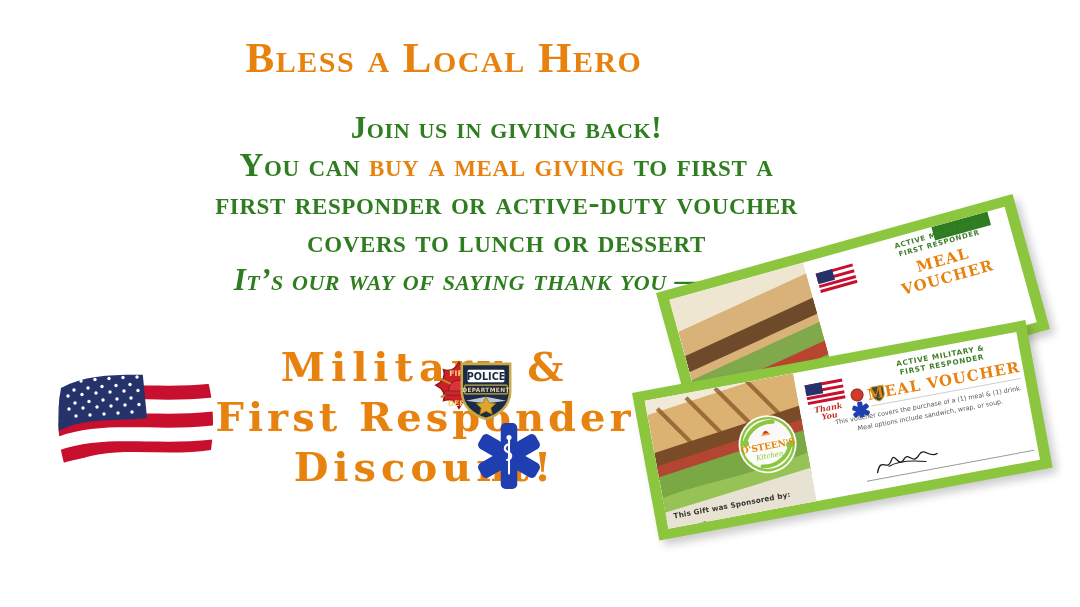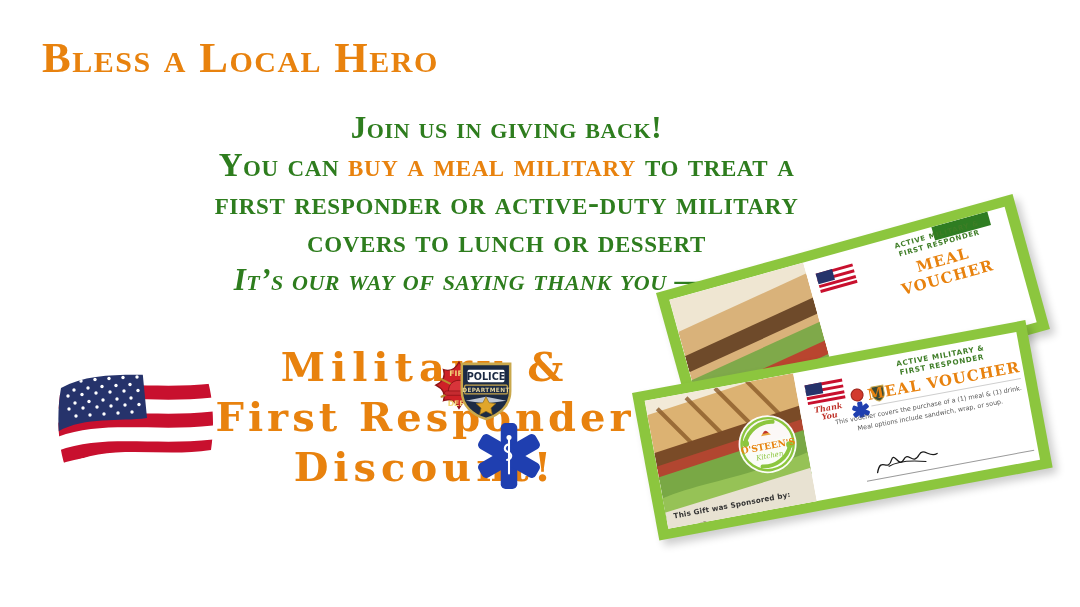--- a/index.html
+++ b/index.html
@@ -4,24 +4,24 @@
 <style>
   html,body{margin:0;padding:0;}
   body{
     width:1080px;height:607px;overflow:hidden;background:#ffffff;
     font-family:"Liberation Serif",serif;position:relative;
   }
   .stage{position:absolute;inset:0;}
 
   
   #headline{
-    position:absolute;left:0;top:36px;width:888px;
+    position:absolute;left:0;top:36px;width:888px;text-align:center;
     font-family:"Liberation Serif",serif;
     font-size:43px;font-weight:bold;color:#E8820E;
-    font-variant:small-caps;letter-spacing:1.5px;line-height:1;margin-left:42px;
+    font-variant:small-caps;letter-spacing:1.5px;line-height:1;
   }
 
   
   #body-copy{
     position:absolute;left:0;top:110px;width:1013px;text-align:center;
     font-family:"Liberation Serif",serif;font-weight:bold;
     font-variant:small-caps;color:#2E7D1E;
     letter-spacing:.6px;
   }
   #body-copy .l1{font-size:31px;line-height:36px;display:block;}
@@ -114,22 +114,22 @@
 </style>
 </head>
 <body>
 
 <div class="stage">
 
   <div id="headline">Bless a Local Hero</div>
 
   <div id="body-copy">
     <span class="l1">Join us in giving back!</span>
-    <span class="l2"><span>You can </span><span class="hl">buy a meal military</span><span> to treat a</span></span>
-    <span class="l3">first responder or active-duty military</span>
+    <span class="l2"><span>You can </span><span class="hl">buy a meal giving</span><span> to first a</span></span>
+    <span class="l3">first responder or active-duty voucher</span>
     <span class="l4">covers to lunch or dessert</span>
   </div>
 
   <div id="tagline">It’s our way of saying thank you — together.</div>
 
   <div id="left-art">
 
     <div class="flag-wrap">
       <svg viewBox="0 0 170 120" width="170" height="120">
         <defs>

